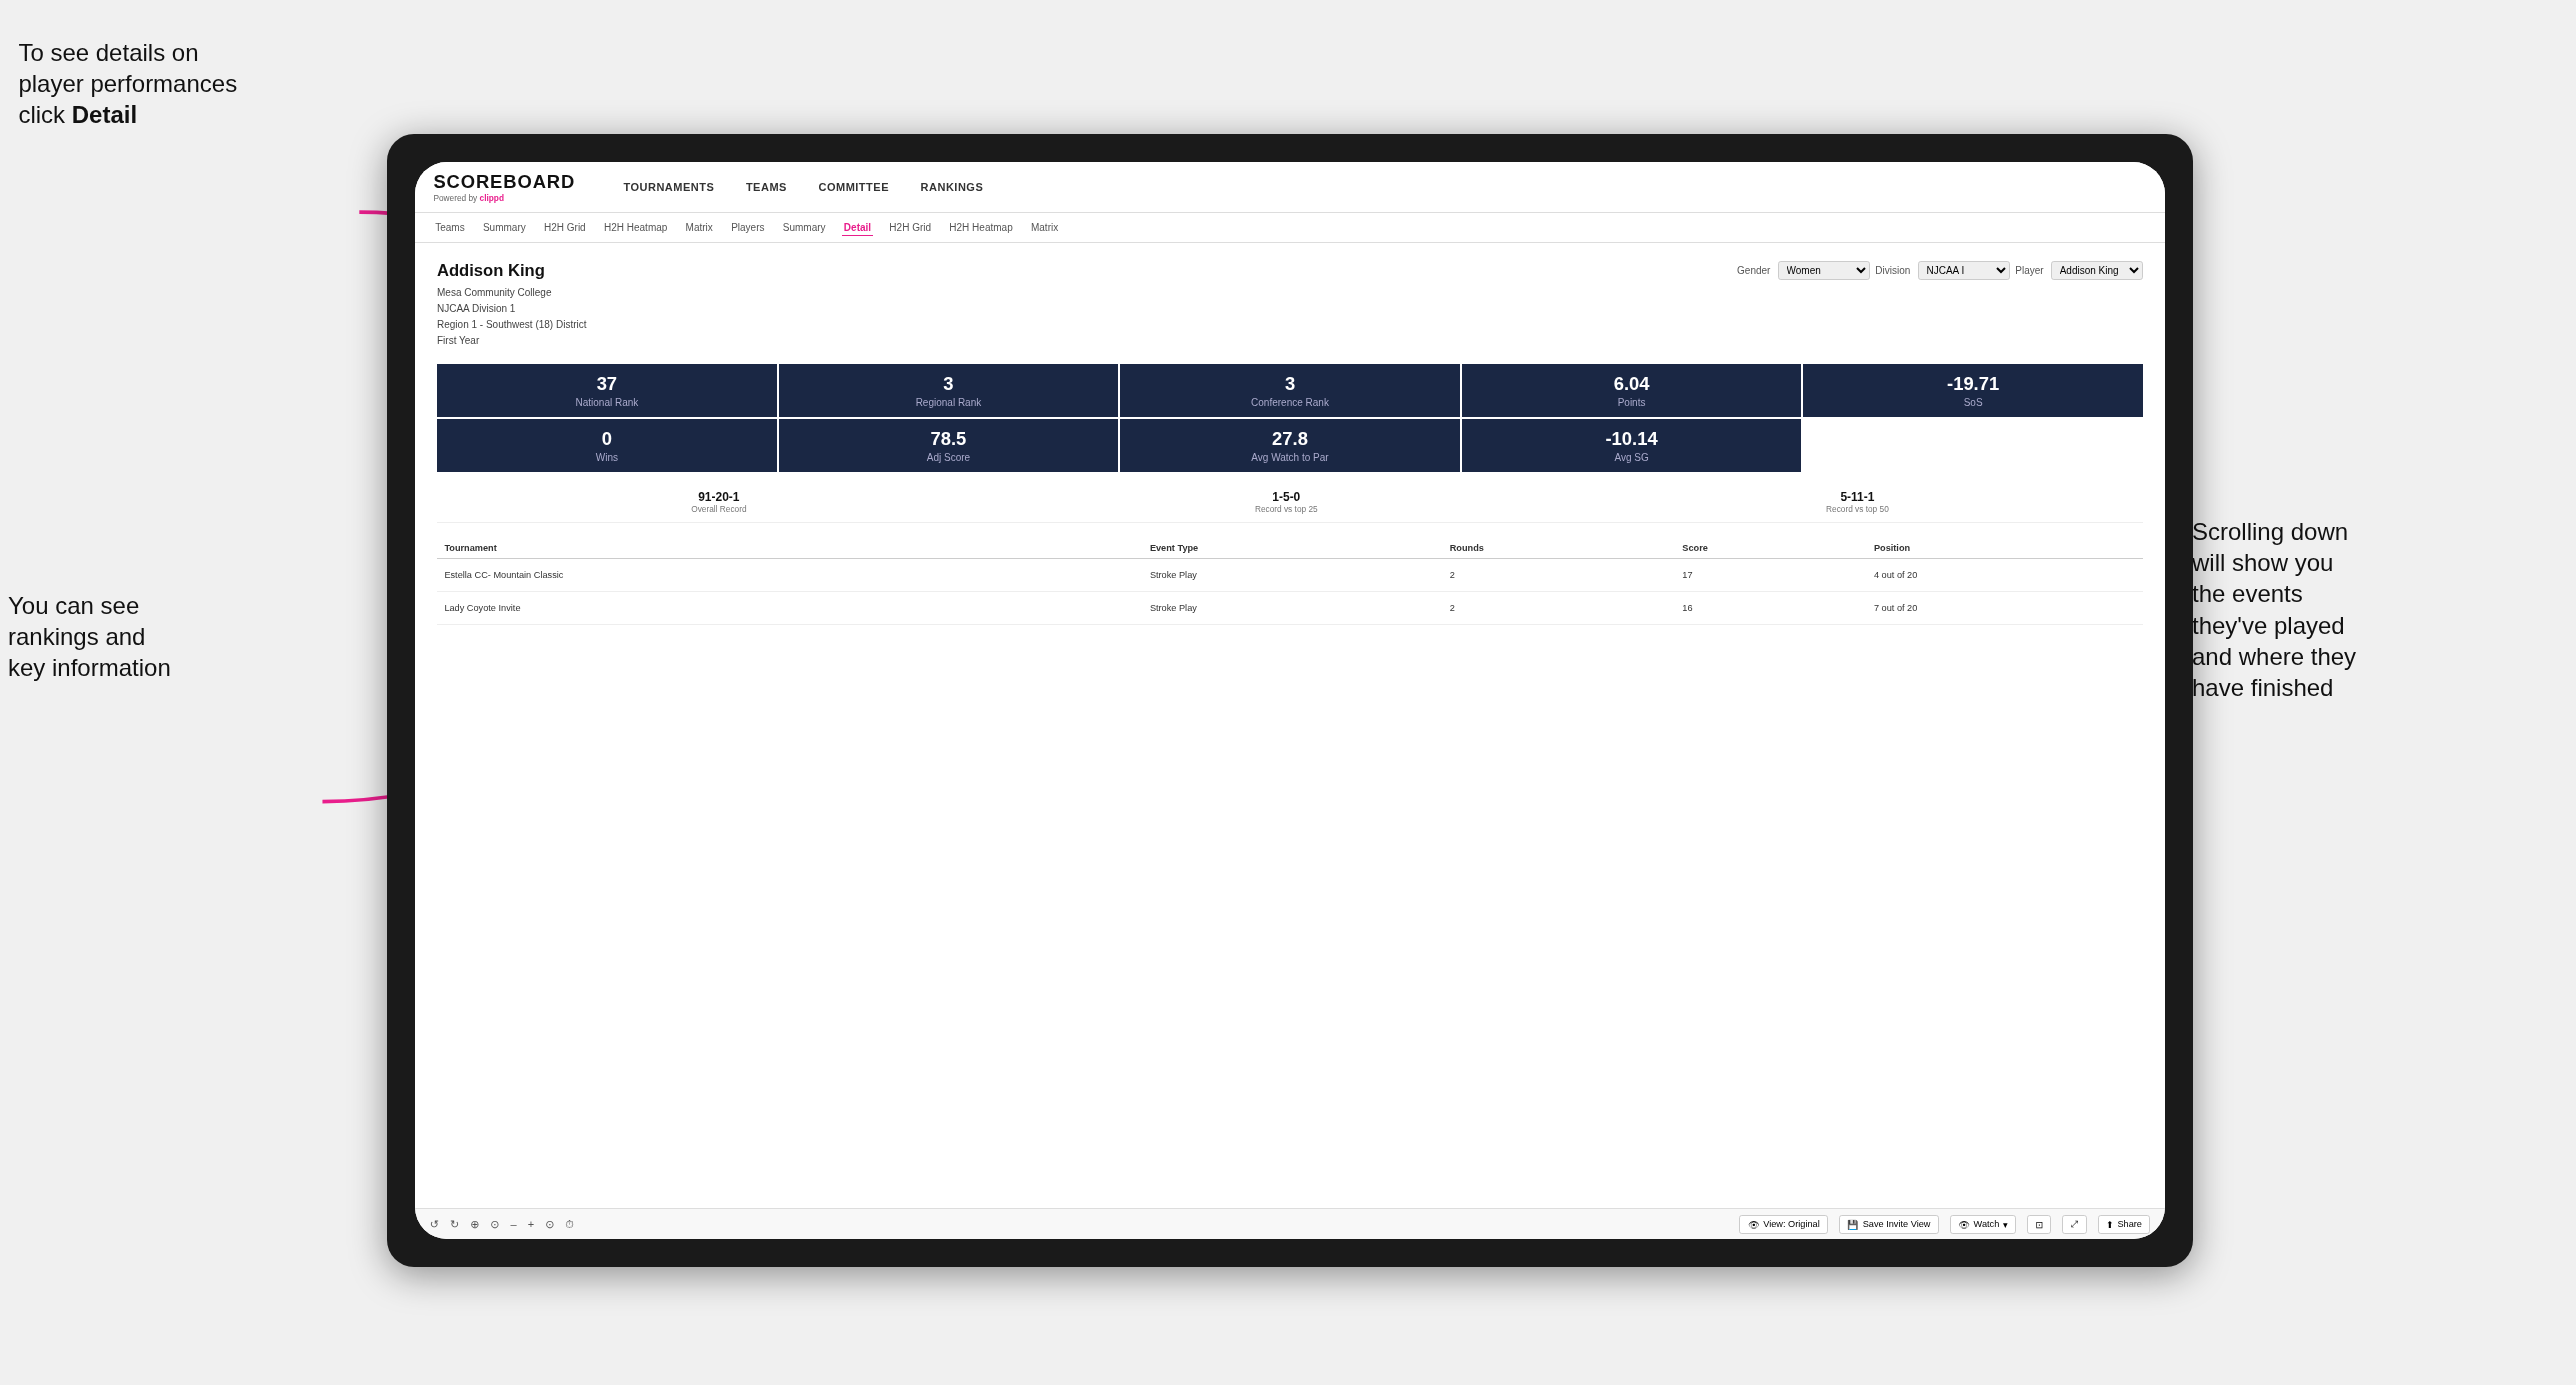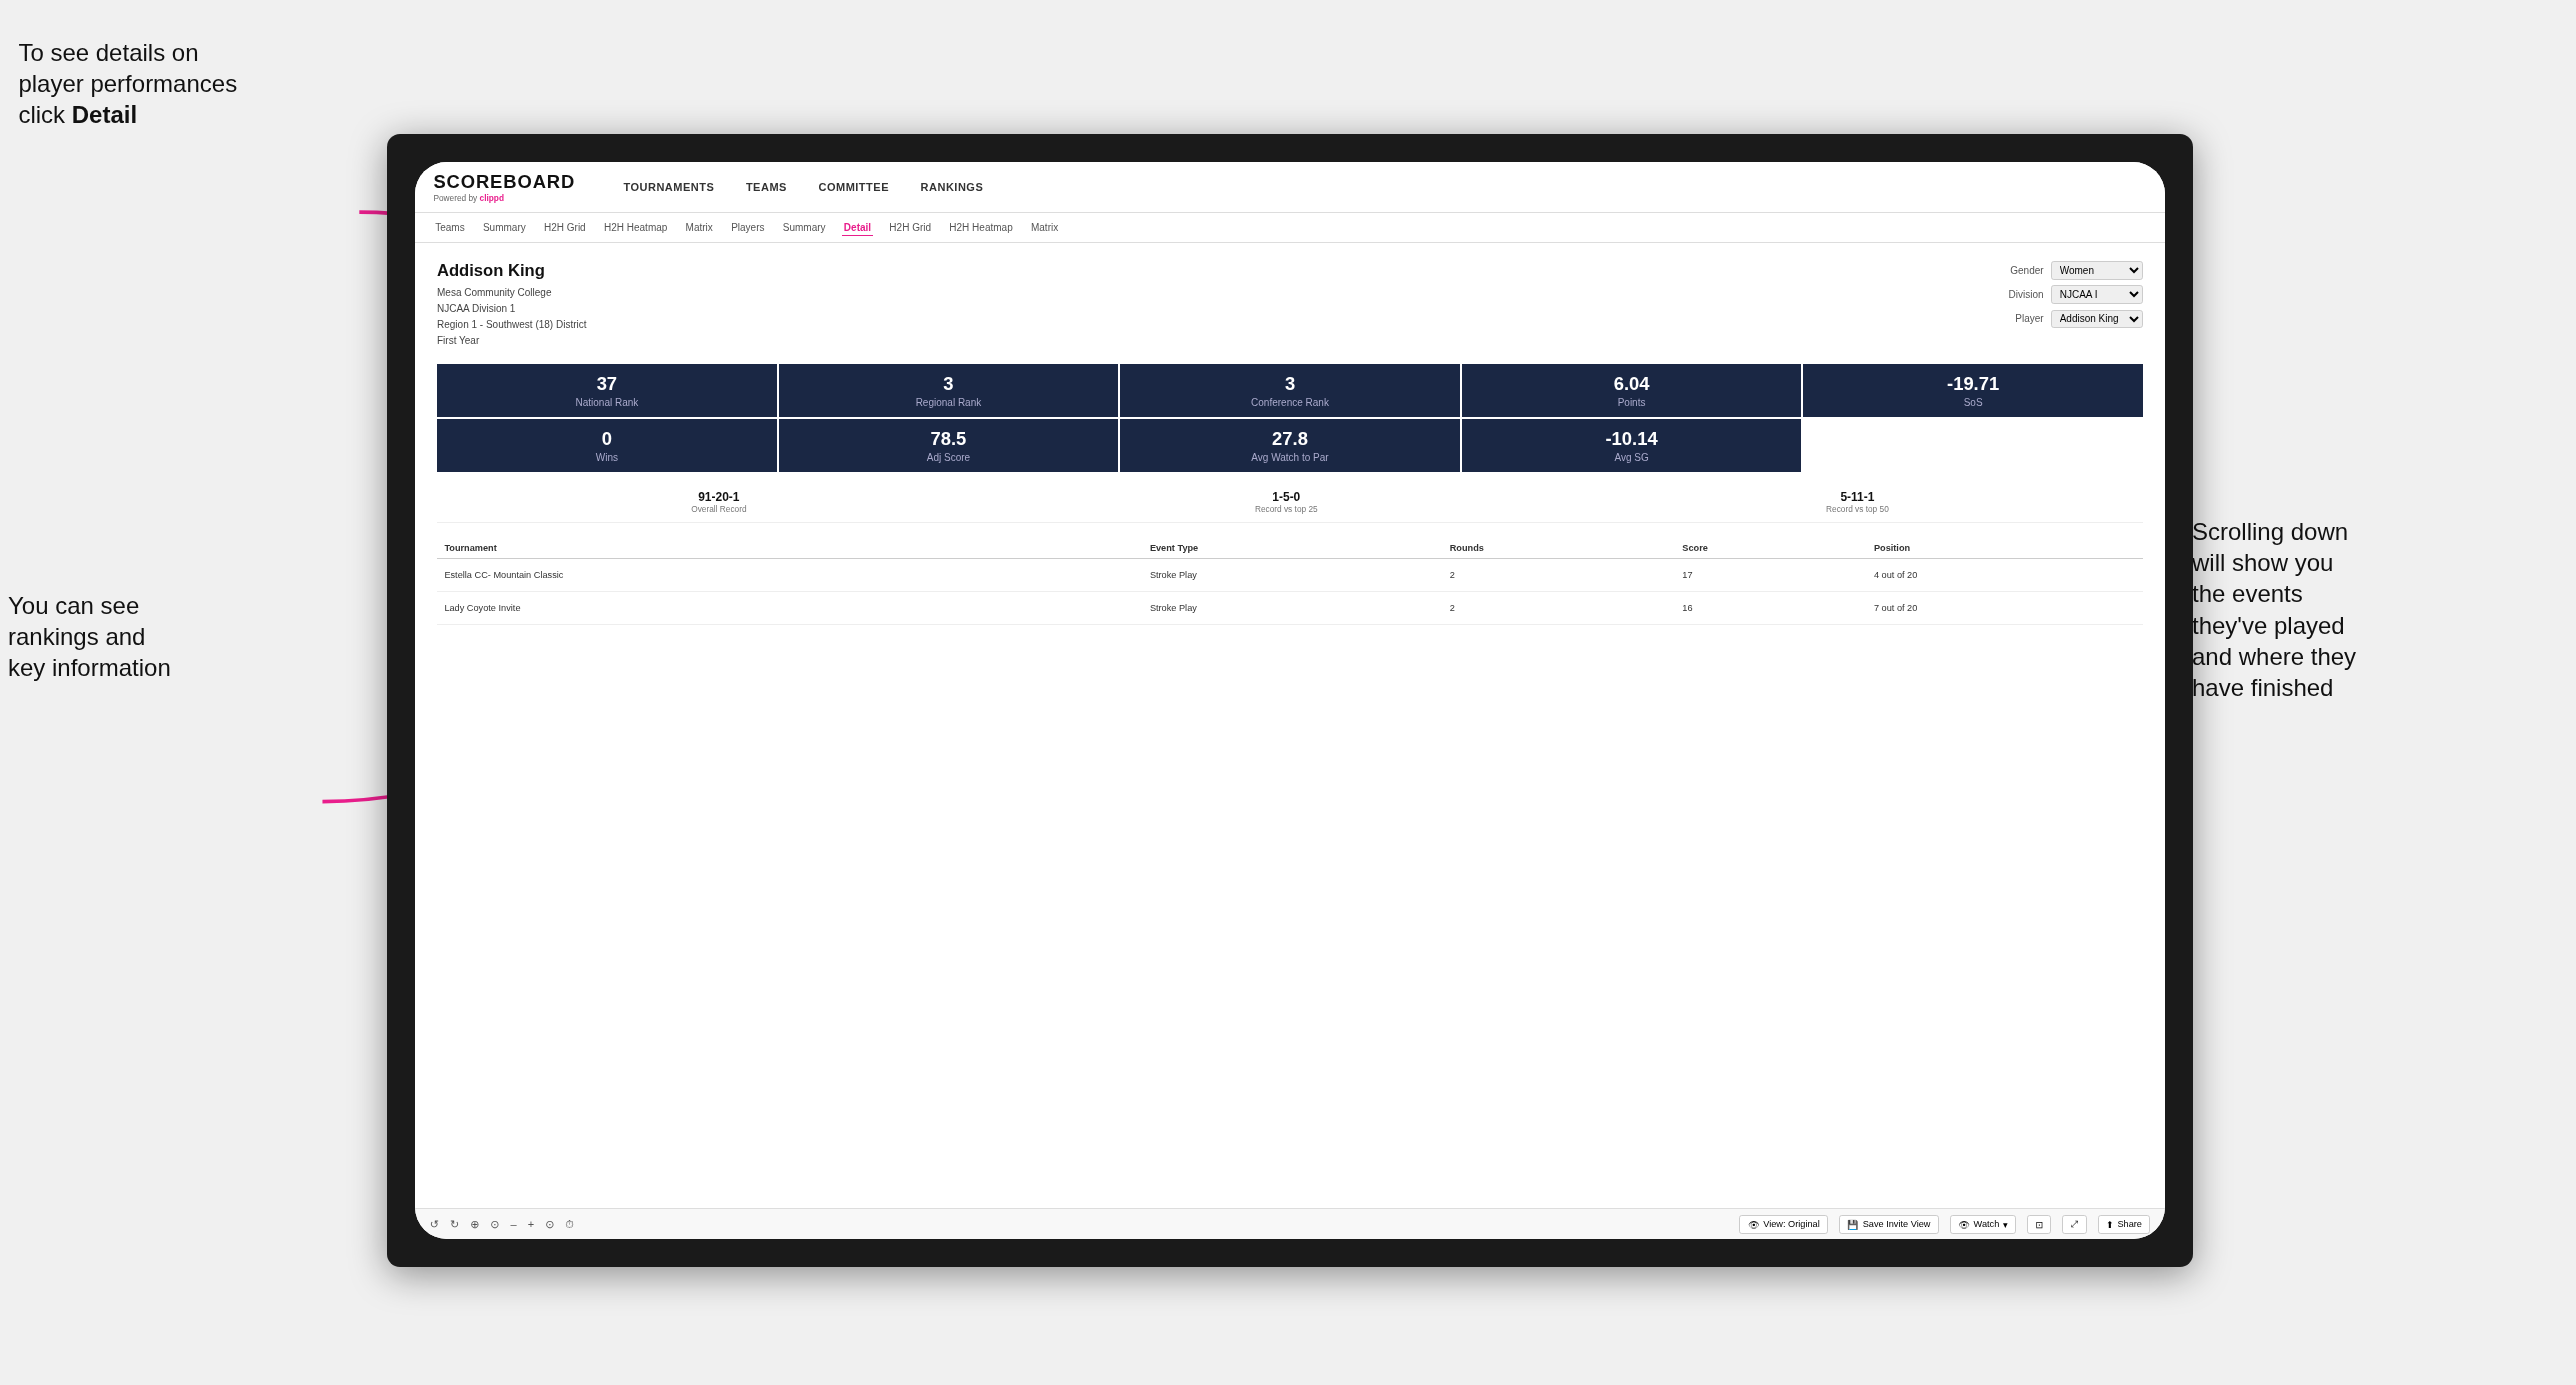--- a/index.html
+++ b/index.html
@@ -48,21 +48,21 @@
     }
 
     
     .tablet-frame {
       position: absolute;
       top: 134px;
       left: 387px;
       width: 1806px;
       height: 1133px;
       background: #1a1a1a;
-      border-radius: 13px;
+      border-radius: 27px;
       box-shadow: 0 7.4px 37px rgba(0,0,0,0.4);
       padding: 28px;
     }
     .tablet-screen {
       width: 100%;
       height: 100%;
       background: #e8e8e8;
       border-radius: 32px;
       overflow: hidden;
       display: flex;
@@ -167,21 +167,21 @@
       color: #111;
       margin-bottom: 3.7px;
     }
     .player-info p {
       font-size: 10px;
       color: #444;
       line-height: 1.6;
     }
     .player-filters {
       display: flex;
-      flex-direction: column;
+      flex-direction: row;
       gap: 5.5px;
       align-items: flex-end;
     }
     .filter-row {
       display: flex;
       align-items: center;
       gap: 7.4px;
       font-size: 10px;
     }
     .filter-row label {

